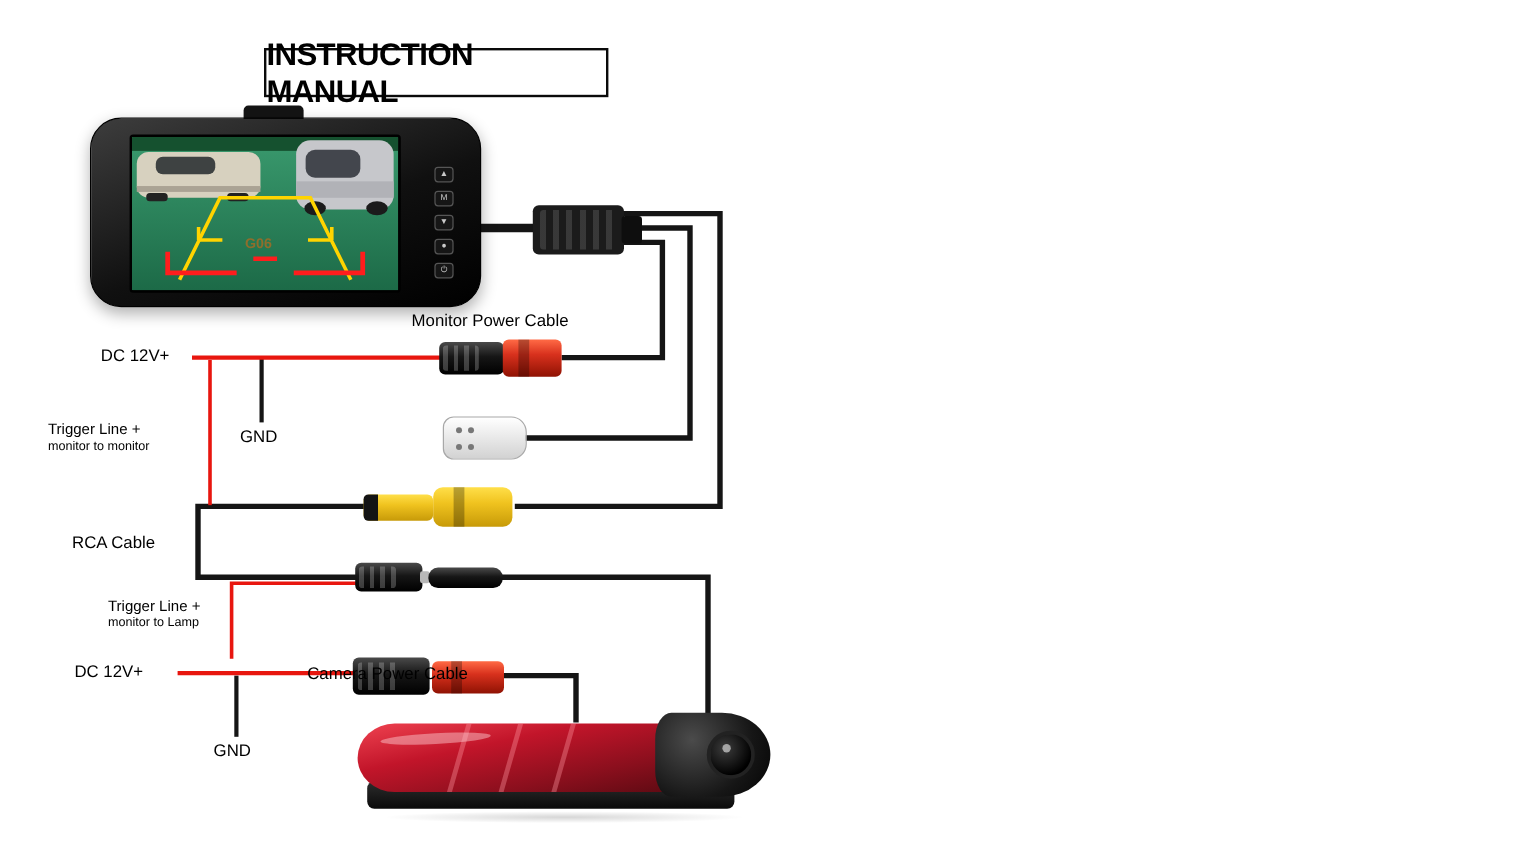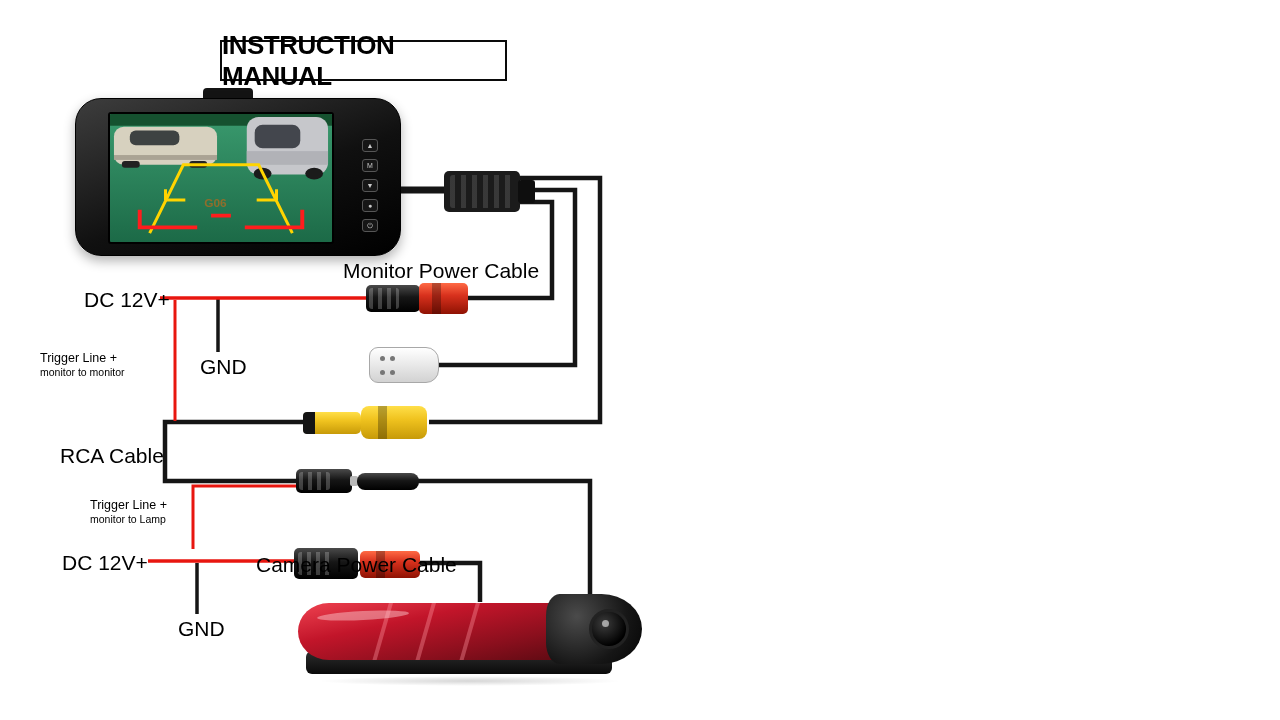--- a/index.html
+++ b/index.html
@@ -2,21 +2,21 @@
 <html><head>
 <meta charset="utf-8">
 <style>
   * { margin:0; padding:0; box-sizing:border-box; }
   html,body { background:#fff; font-family:"Liberation Sans", sans-serif; color:#000; }
   .canvas { position:relative; width:1280px; height:720px; background:#fff; overflow:hidden;padding-left:22px; }
 
   .wires { position:absolute; left:0; top:0; z-index:1; }
 
   .abs { position:absolute; z-index:2; }
-  .lbl { position:absolute; z-index:3; font-size:21px; white-space:nowrap; }
+  .lbl { position:absolute; z-index:3; font-size:14px; white-space:nowrap; }
   .lbl-2line { position:absolute; z-index:3; text-align:left; }
   .lbl-2line .l1 { font-size:12.5px; display:block; }
   .lbl-2line .l2 { font-size:10.5px; display:block; margin-top:1px; }
 
   .title-box { left:220px; top:40px; width:287px; height:41px; border:2px solid #0a0a0a;
     display:flex; align-items:center; justify-content:center; font-size:26px; font-weight:bold;
     letter-spacing:-0.5px; background:#fff; }
 
   .mount { left:203px; top:88px; width:50px; height:16px; background:#141414; border-radius:4px; }
   .monitor { left:75px; top:98px; width:326px; height:158px;

